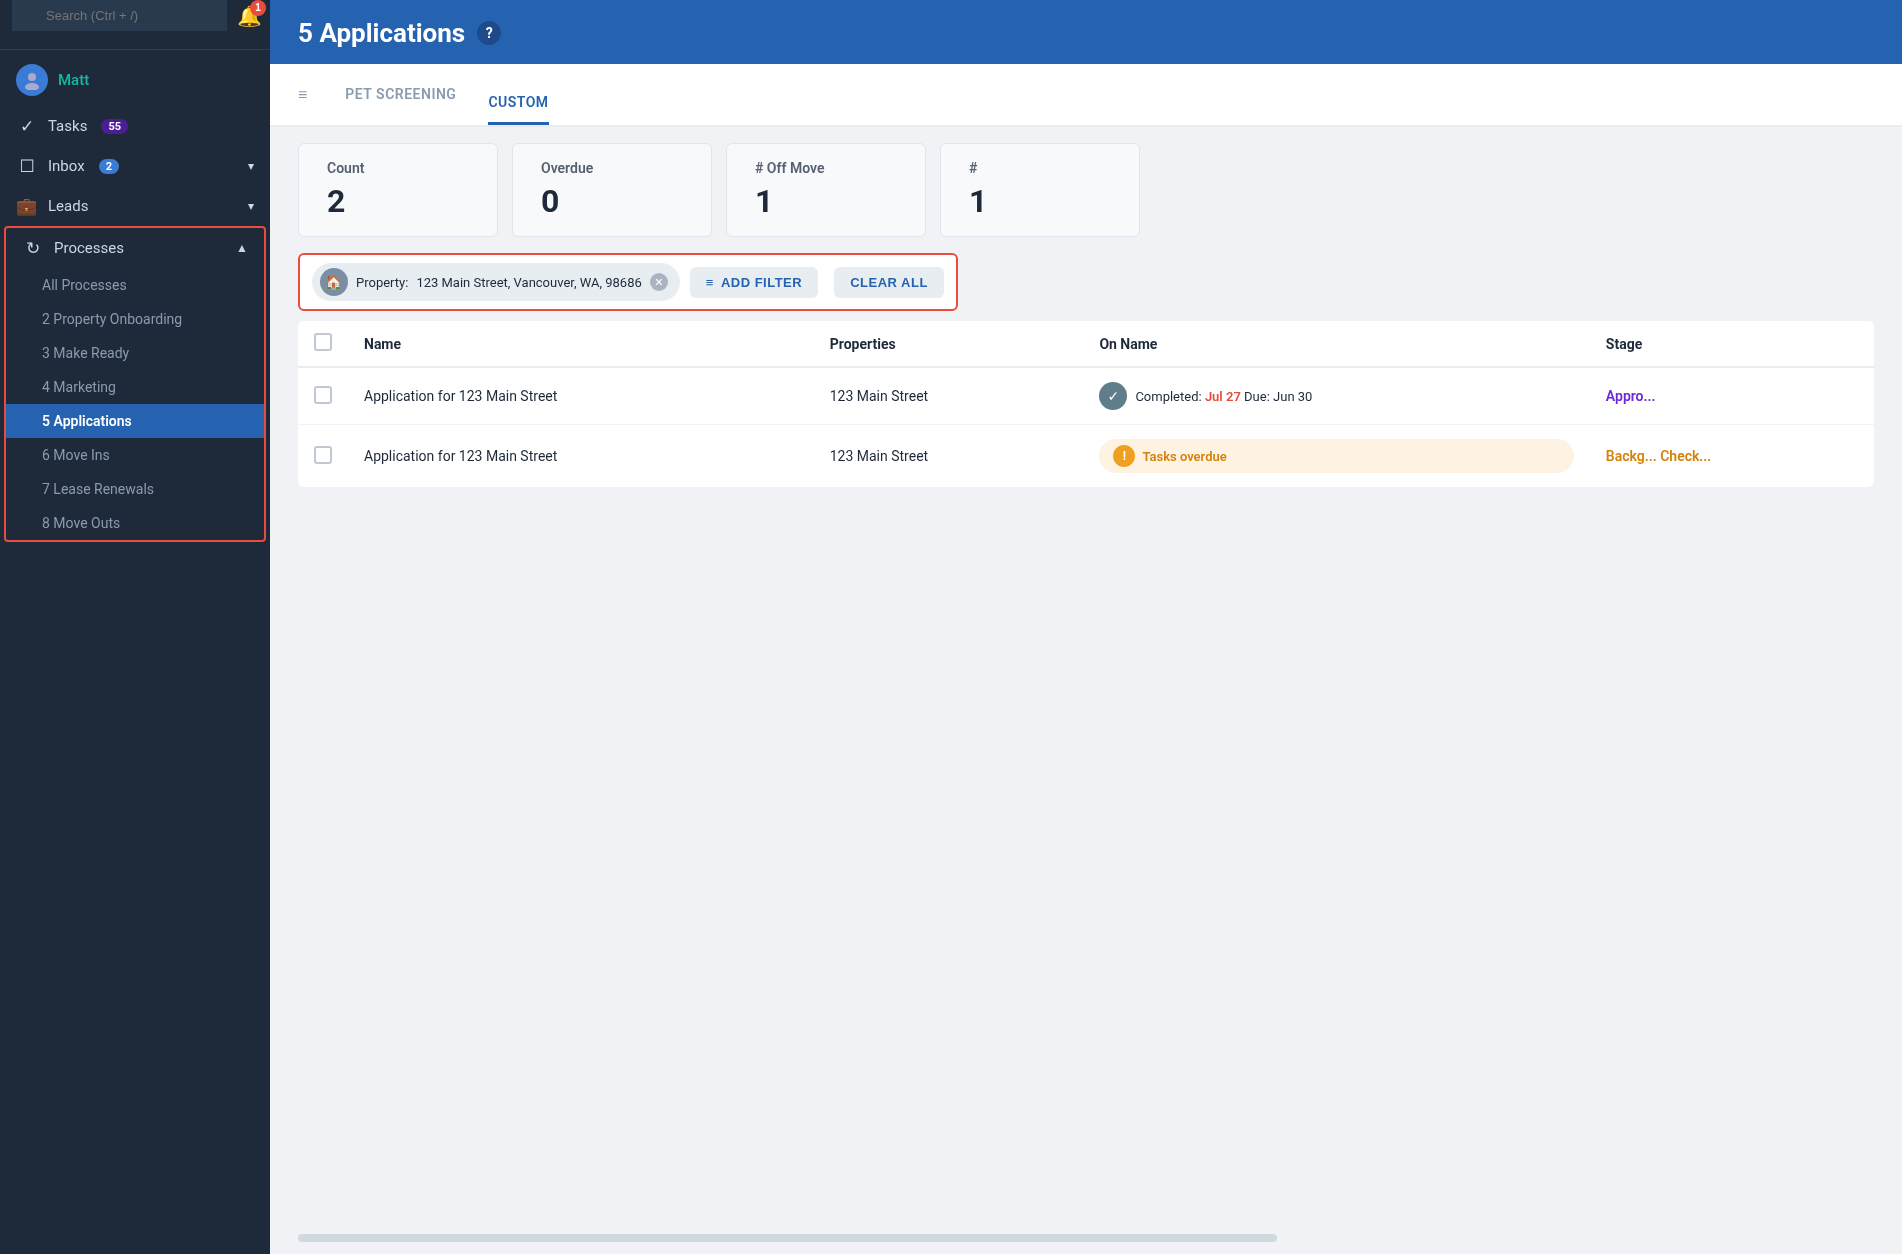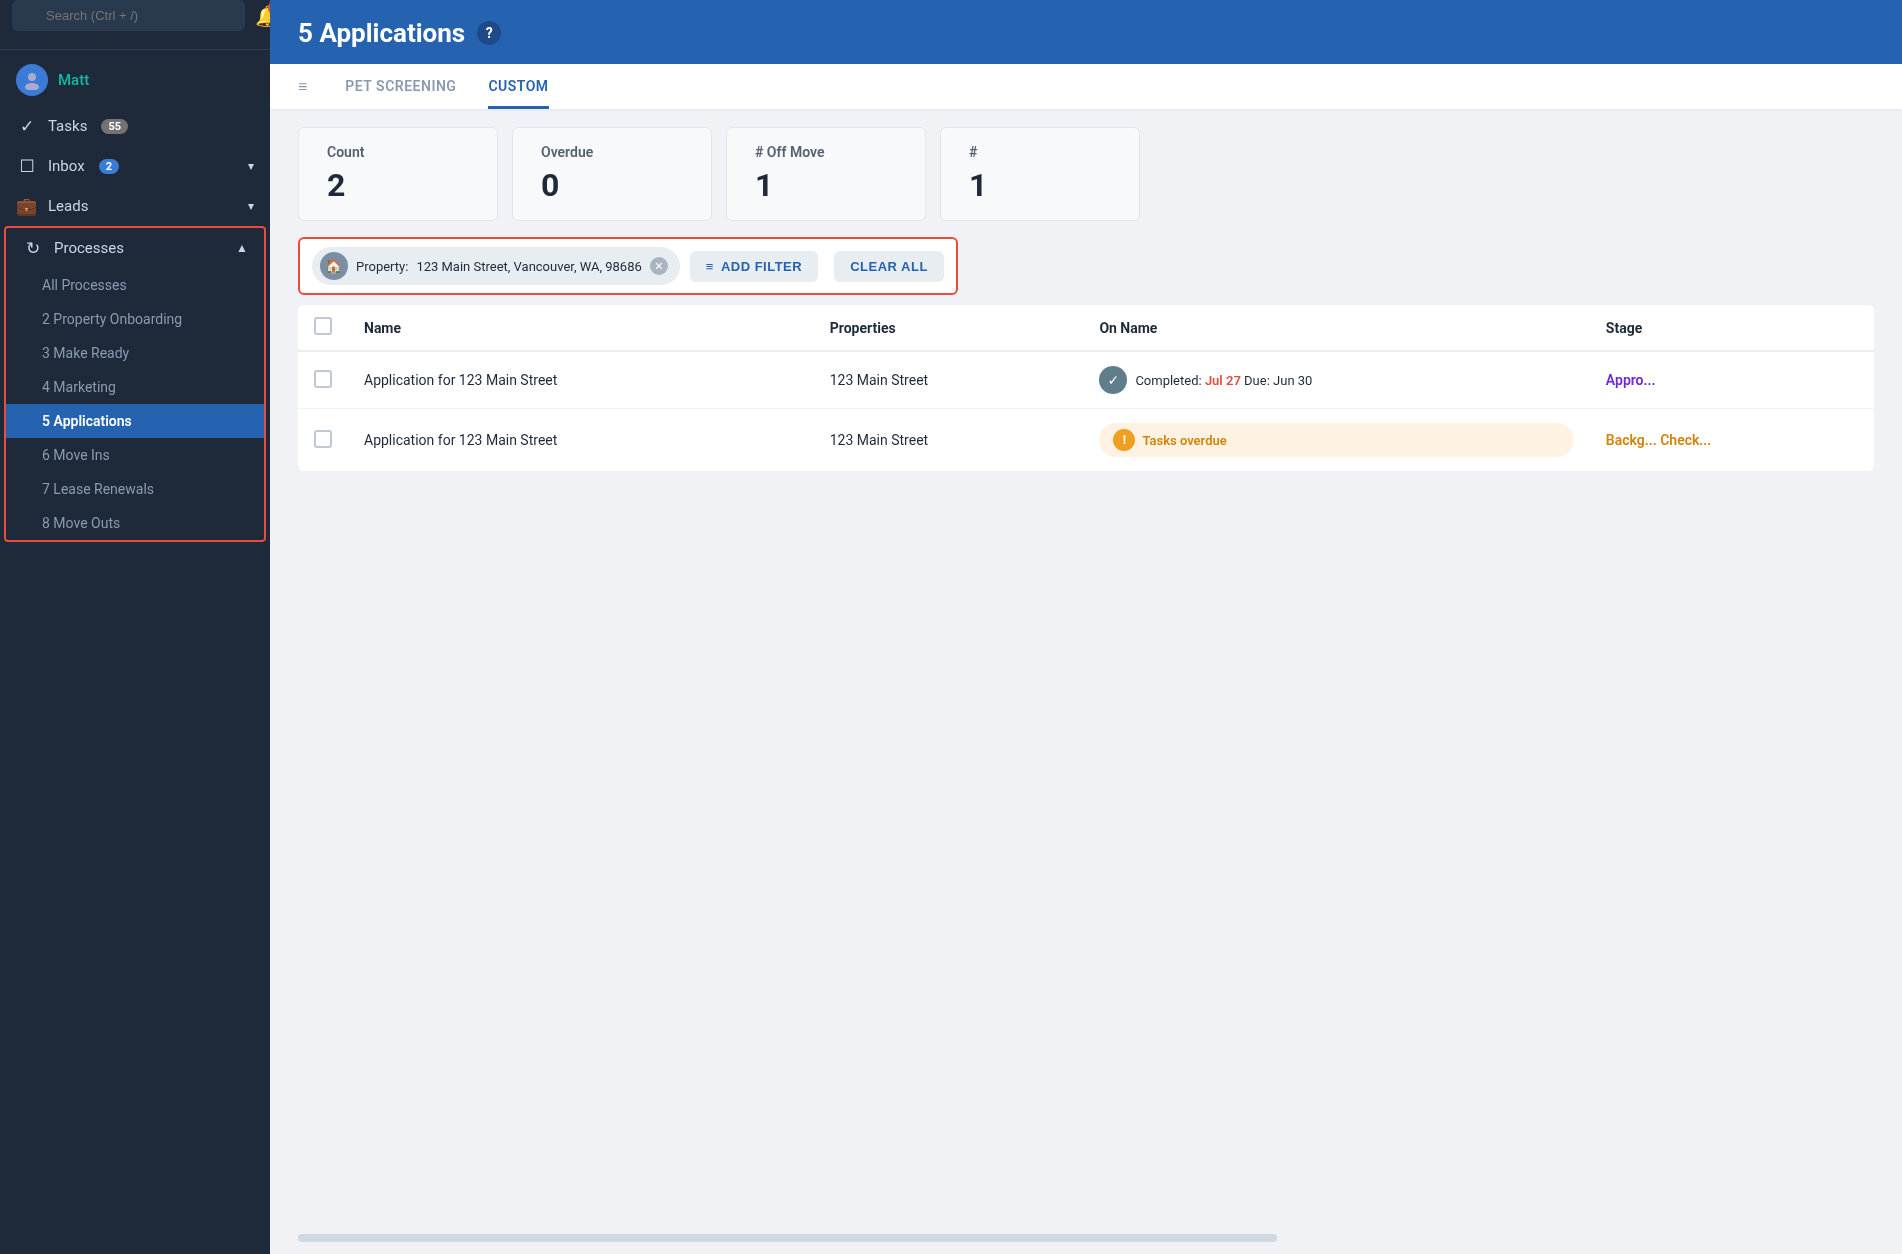--- a/index.html
+++ b/index.html
@@ -34,22 +34,22 @@
     .sidebar-search-row {
       display: flex;
       align-items: center;
       padding: 0 12px 14px 12px;
       gap: 10px;
     }
     .sidebar-search {
       flex: 1;
       background: #2a3a4e;
       border: none;
-      border-radius: 6px;
-      padding: 8px 23px 8px 34px;
+      border-radius: 0;
+      padding: 8px 5px 8px 34px;
       color: #aab4c0;
       font-size: 13px;
       outline: none;
       position: relative;
     }
     .search-wrap {
       position: relative;
       flex: 1;
     }
     .search-wrap .search-icon-inner {
@@ -114,21 +114,21 @@
       align-items: center;
       padding: 10px 16px;
       cursor: pointer;
       font-size: 15px;
       color: #c8d6e5;
       gap: 10px;
       user-select: none;
     }
     .sidebar-nav-item .nav-icon { font-size: 17px; width: 22px; text-align: center; }
     .sidebar-nav-item .badge {
-      background: #737373;
+      background: #4c1d95;
       color: #fff;
       font-size: 11px;
       font-weight: 700;
       border-radius: 10px;
       padding: 1px 7px;
       margin-left: 4px;
     }
     .badge-blue { background: #3a7bd5 !important; }
     .sidebar-nav-item .chevron { margin-left: auto; font-size: 12px; }
     .sidebar-sub-item {
@@ -210,20 +210,21 @@
       font-weight: 600;
       color: #8a9bb0;
       cursor: pointer;
       border-bottom: 3px solid transparent;
       letter-spacing: 0.5px;
       text-transform: uppercase;
     }
     .tab.active {
       color: #2563b0;
       border-bottom: 3px solid #2563b0;
+      margin-top: 16px;
     }
     .tab-menu-icon {
       color: #8a9bb0;
       font-size: 16px;
       margin-right: 6px;
     }
 
     
     .stats-row {
       display: flex;

